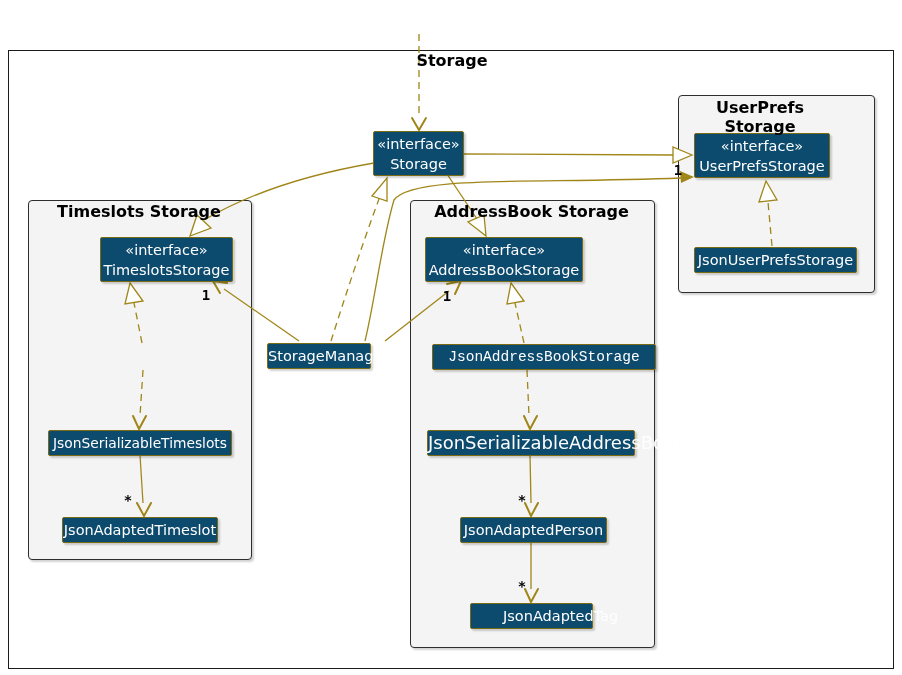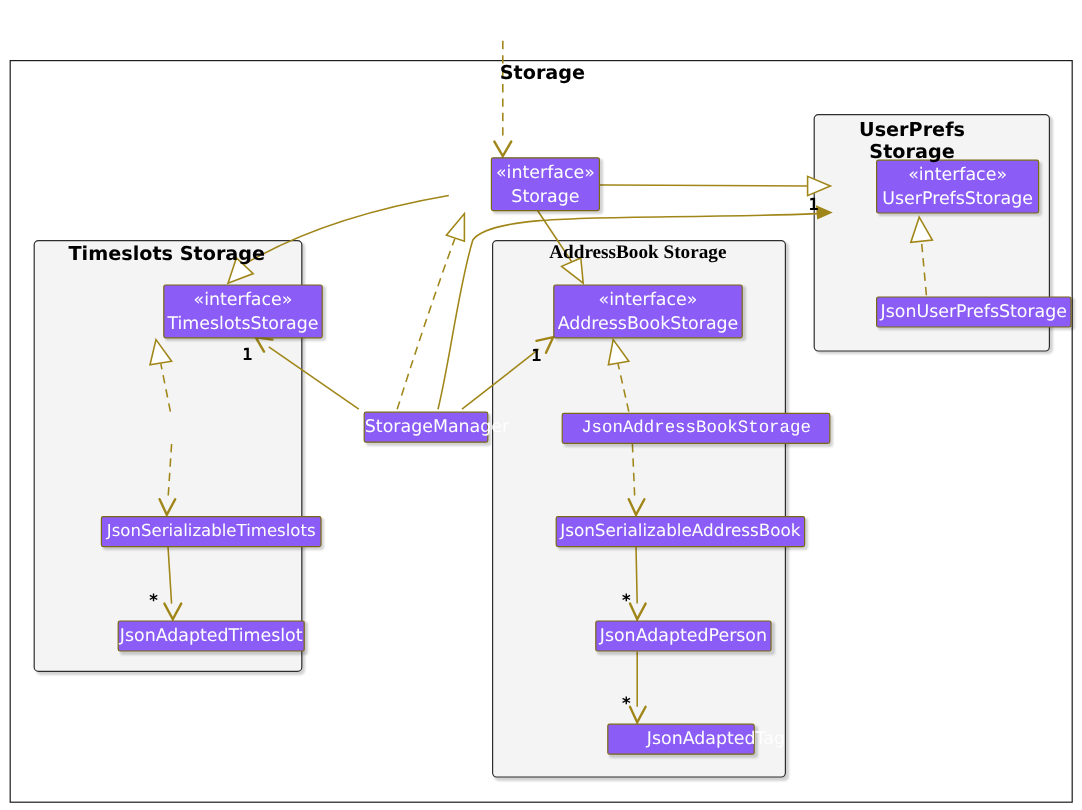--- a/index.html
+++ b/index.html
@@ -9,40 +9,40 @@
   .main-title{position:absolute;left:352px;top:51px;width:200px;text-align:center;font-weight:bold;font-size:16px;color:#000;z-index:4;}
   .pkg{position:absolute;background:#f4f4f4;border:1px solid #2e2e2e;border-radius:4px;z-index:1;box-shadow:2px 2px 2px rgba(0,0,0,0.18);}
   .pkg-title{position:absolute;text-align:center;font-weight:bold;font-size:16px;color:#000;z-index:4;}
   .edges{position:absolute;left:0;top:0;z-index:2;pointer-events:none;}
   .edge{stroke:#A08618;stroke-width:1.3;fill:none;}
   .edge.dash{stroke-dasharray:7 5;}
   .head-open{stroke:#A08618;stroke-width:2;fill:none;stroke-linecap:round;}
   .head-fill{fill:#A08618;stroke:none;}
   .head-tri{fill:#ffffff;stroke:#A08618;stroke-width:1.3;}
   .mult{font-family:"DejaVu Sans Mono","Liberation Mono",monospace;font-size:14px;font-weight:bold;fill:#000;text-anchor:middle;}
-  .node{position:absolute;background:#8b5cf6;border:1px solid #7a6a14;border-radius:2px;color:#fefefe;
+  .node{position:absolute;background:#0c4a6e;border:1px solid #7a6a14;border-radius:2px;color:#fefefe;
         font-size:14.5px;text-align:center;z-index:3;box-sizing:border-box;box-shadow:2px 2px 2px rgba(0,0,0,0.18);
-        display:flex;flex-direction:column;justify-content:center;line-height:20px;white-space:nowrap;margin-left:36px;}
+        display:flex;flex-direction:column;justify-content:center;line-height:20px;white-space:nowrap;}
   .node span{display:block;}
 </style>
 </head>
 <body>
 
 <div class="stage">
 
   <div class="frame"></div>
 
   <div class="main-title">Storage</div>
 
   <div class="pkg" style="left:28px;top:200px;width:222px;height:358px;"></div>
   <div class="pkg" style="left:410px;top:200px;width:243px;height:446px;"></div>
   <div class="pkg" style="left:678px;top:95px;width:195px;height:196px;"></div>
 
   <div class="pkg-title" style="left:28px;top:202px;width:222px;">Timeslots Storage</div>
-  <div class="pkg-title" style="left:410px;top:202px;width:243px;font-family:Liberation Serif, serif;">AddressBook Storage</div>
+  <div class="pkg-title" style="left:410px;top:202px;width:243px;">AddressBook Storage</div>
   <div class="pkg-title" style="left:678px;top:98px;width:164px;">UserPrefs Storage</div>
 
   <svg class="edges" width="902" height="675" viewBox="0 0 902 675">
 
     <g>
       <path class="edge dash" d="M419,34 L419,117"></path>
       <polyline class="head-open" points="412,118 419,130 426,118"></polyline>
     </g>
 
     <g>
@@ -157,21 +157,21 @@
 
   <div class="node" style="left:425px;top:237px;width:158px;height:45px;">
     <span>«interface»</span>
     <span>AddressBookStorage</span>
   </div>
 
   <div class="node" style="left:432px;top:344px;width:224px;height:26px;font-family:Liberation Mono, monospace;">
     <span>JsonAddressBookStorage</span>
   </div>
 
-  <div class="node" style="left:427px;top:430px;width:208px;height:26px;font-size:14px;">
+  <div class="node" style="left:427px;top:430px;width:208px;height:26px;font-size:18px;">
     <span>JsonSerializableAddressBook</span>
   </div>
 
   <div class="node" style="left:460px;top:517px;width:147px;height:26px;">
     <span>JsonAdaptedPerson</span>
   </div>
 
   <div class="node" style="left:470px;top:603px;width:123px;height:26px;padding-left:32px;">
     <span>JsonAdaptedTag</span>
   </div>

